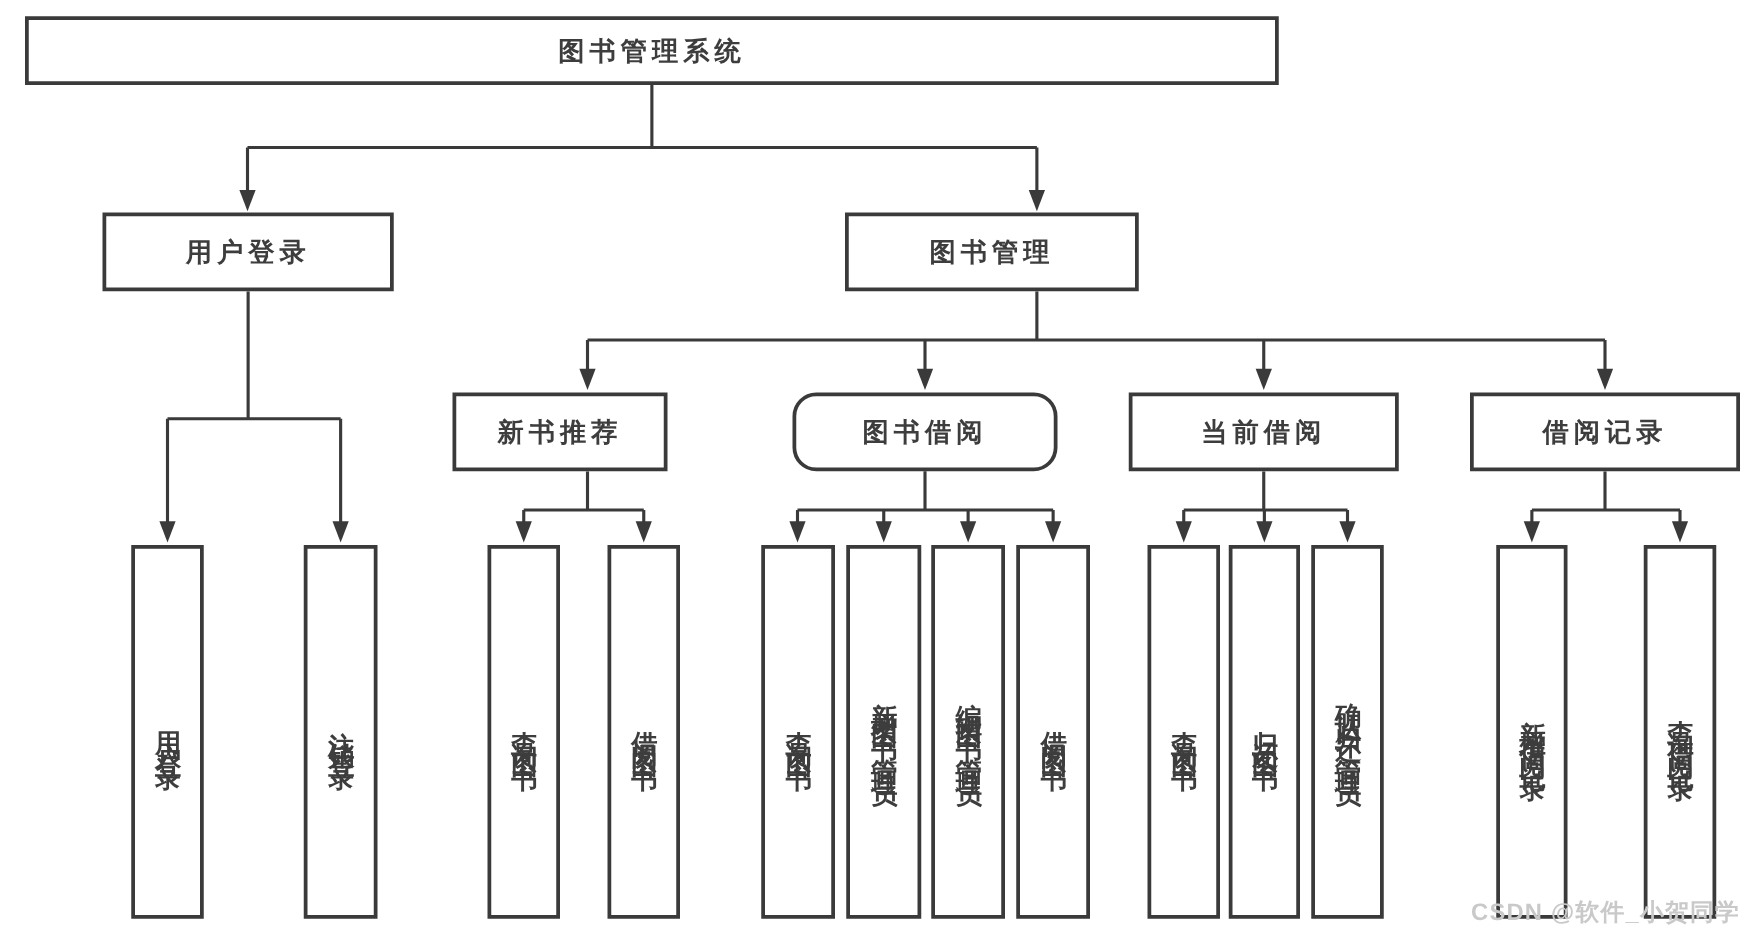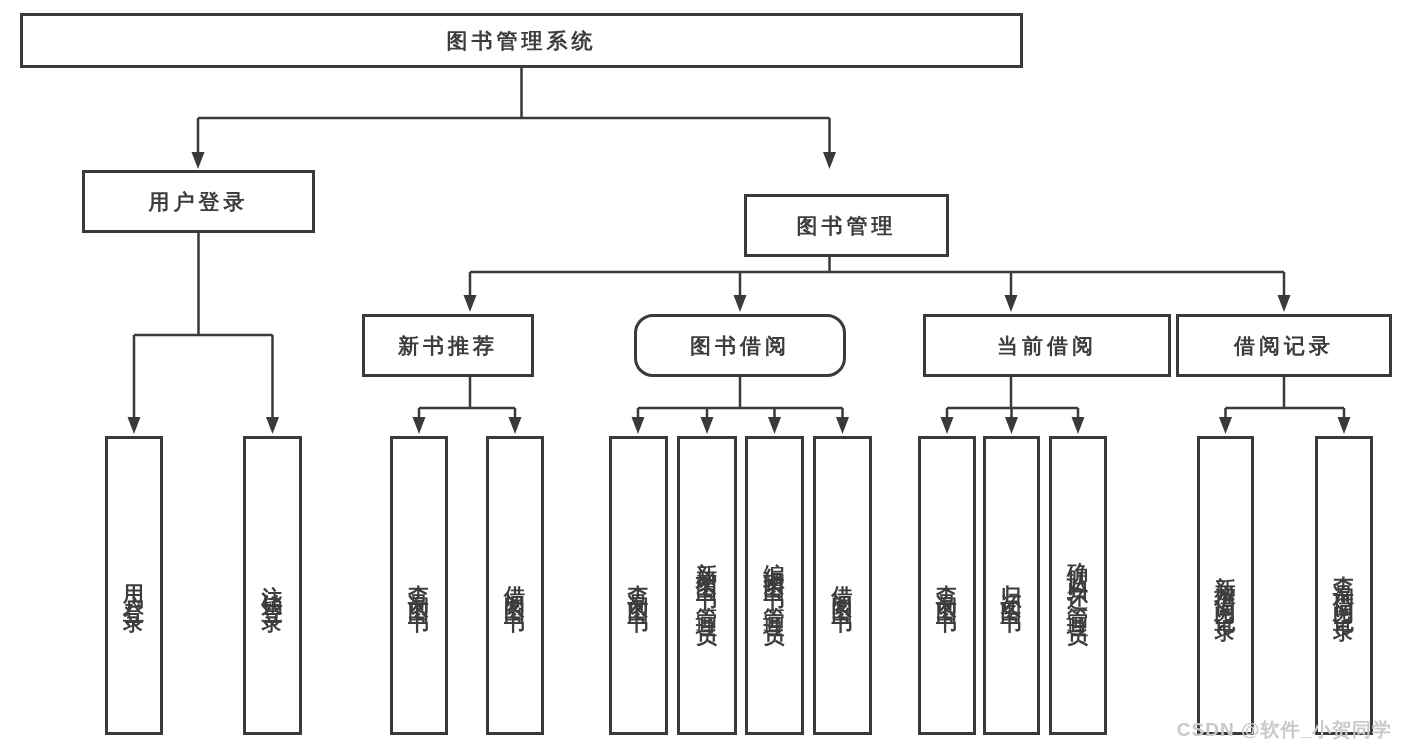--- a/index.html
+++ b/index.html
@@ -36,24 +36,24 @@
     font-size: 21px;
     line-height: 1;
     letter-spacing: 9px;
     color: #3d3d3d;
     white-space: nowrap;
   }
 
   
   .n-root  { left: 20px;  top: 13px;  width: 1003px; height: 55px; }
   .n-b1    { left: 82px;  top: 170px; width: 233px;  height: 63px; }
-  .n-b2    { left: 744px; top: 170px; width: 205px;  height: 63px; margin-top: 24px; }
+  .n-b2    { left: 676px; top: 170px; width: 235px;  height: 63px; }
   .n-g1    { left: 362px; top: 314px; width: 172px;  height: 63px; }
   .n-g2    { left: 634px; top: 314px; width: 212px;  height: 63px; border-radius: 19px; }
-  .n-g3    { left: 903px; top: 314px; width: 248px;  height: 63px; margin-left: 20px; }
+  .n-g3    { left: 903px; top: 314px; width: 216px;  height: 63px; }
   .n-g4    { left: 1176px;top: 314px; width: 216px;  height: 63px; }
 
   .n-a1 { left: 105px;  top: 436px; width: 58px; height: 299px; }
   .n-a2 { left: 243px;  top: 436px; width: 59px; height: 299px; }
   .n-nb1{ left: 390px;  top: 436px; width: 58px; height: 299px; }
   .n-nb2{ left: 486px;  top: 436px; width: 58px; height: 299px; }
   .n-c1 { left: 609px;  top: 436px; width: 59px; height: 299px; }
   .n-c2 { left: 677px;  top: 436px; width: 60px; height: 299px; }
   .n-c3 { left: 745px;  top: 436px; width: 59px; height: 299px; }
   .n-c4 { left: 813px;  top: 436px; width: 59px; height: 299px; }

